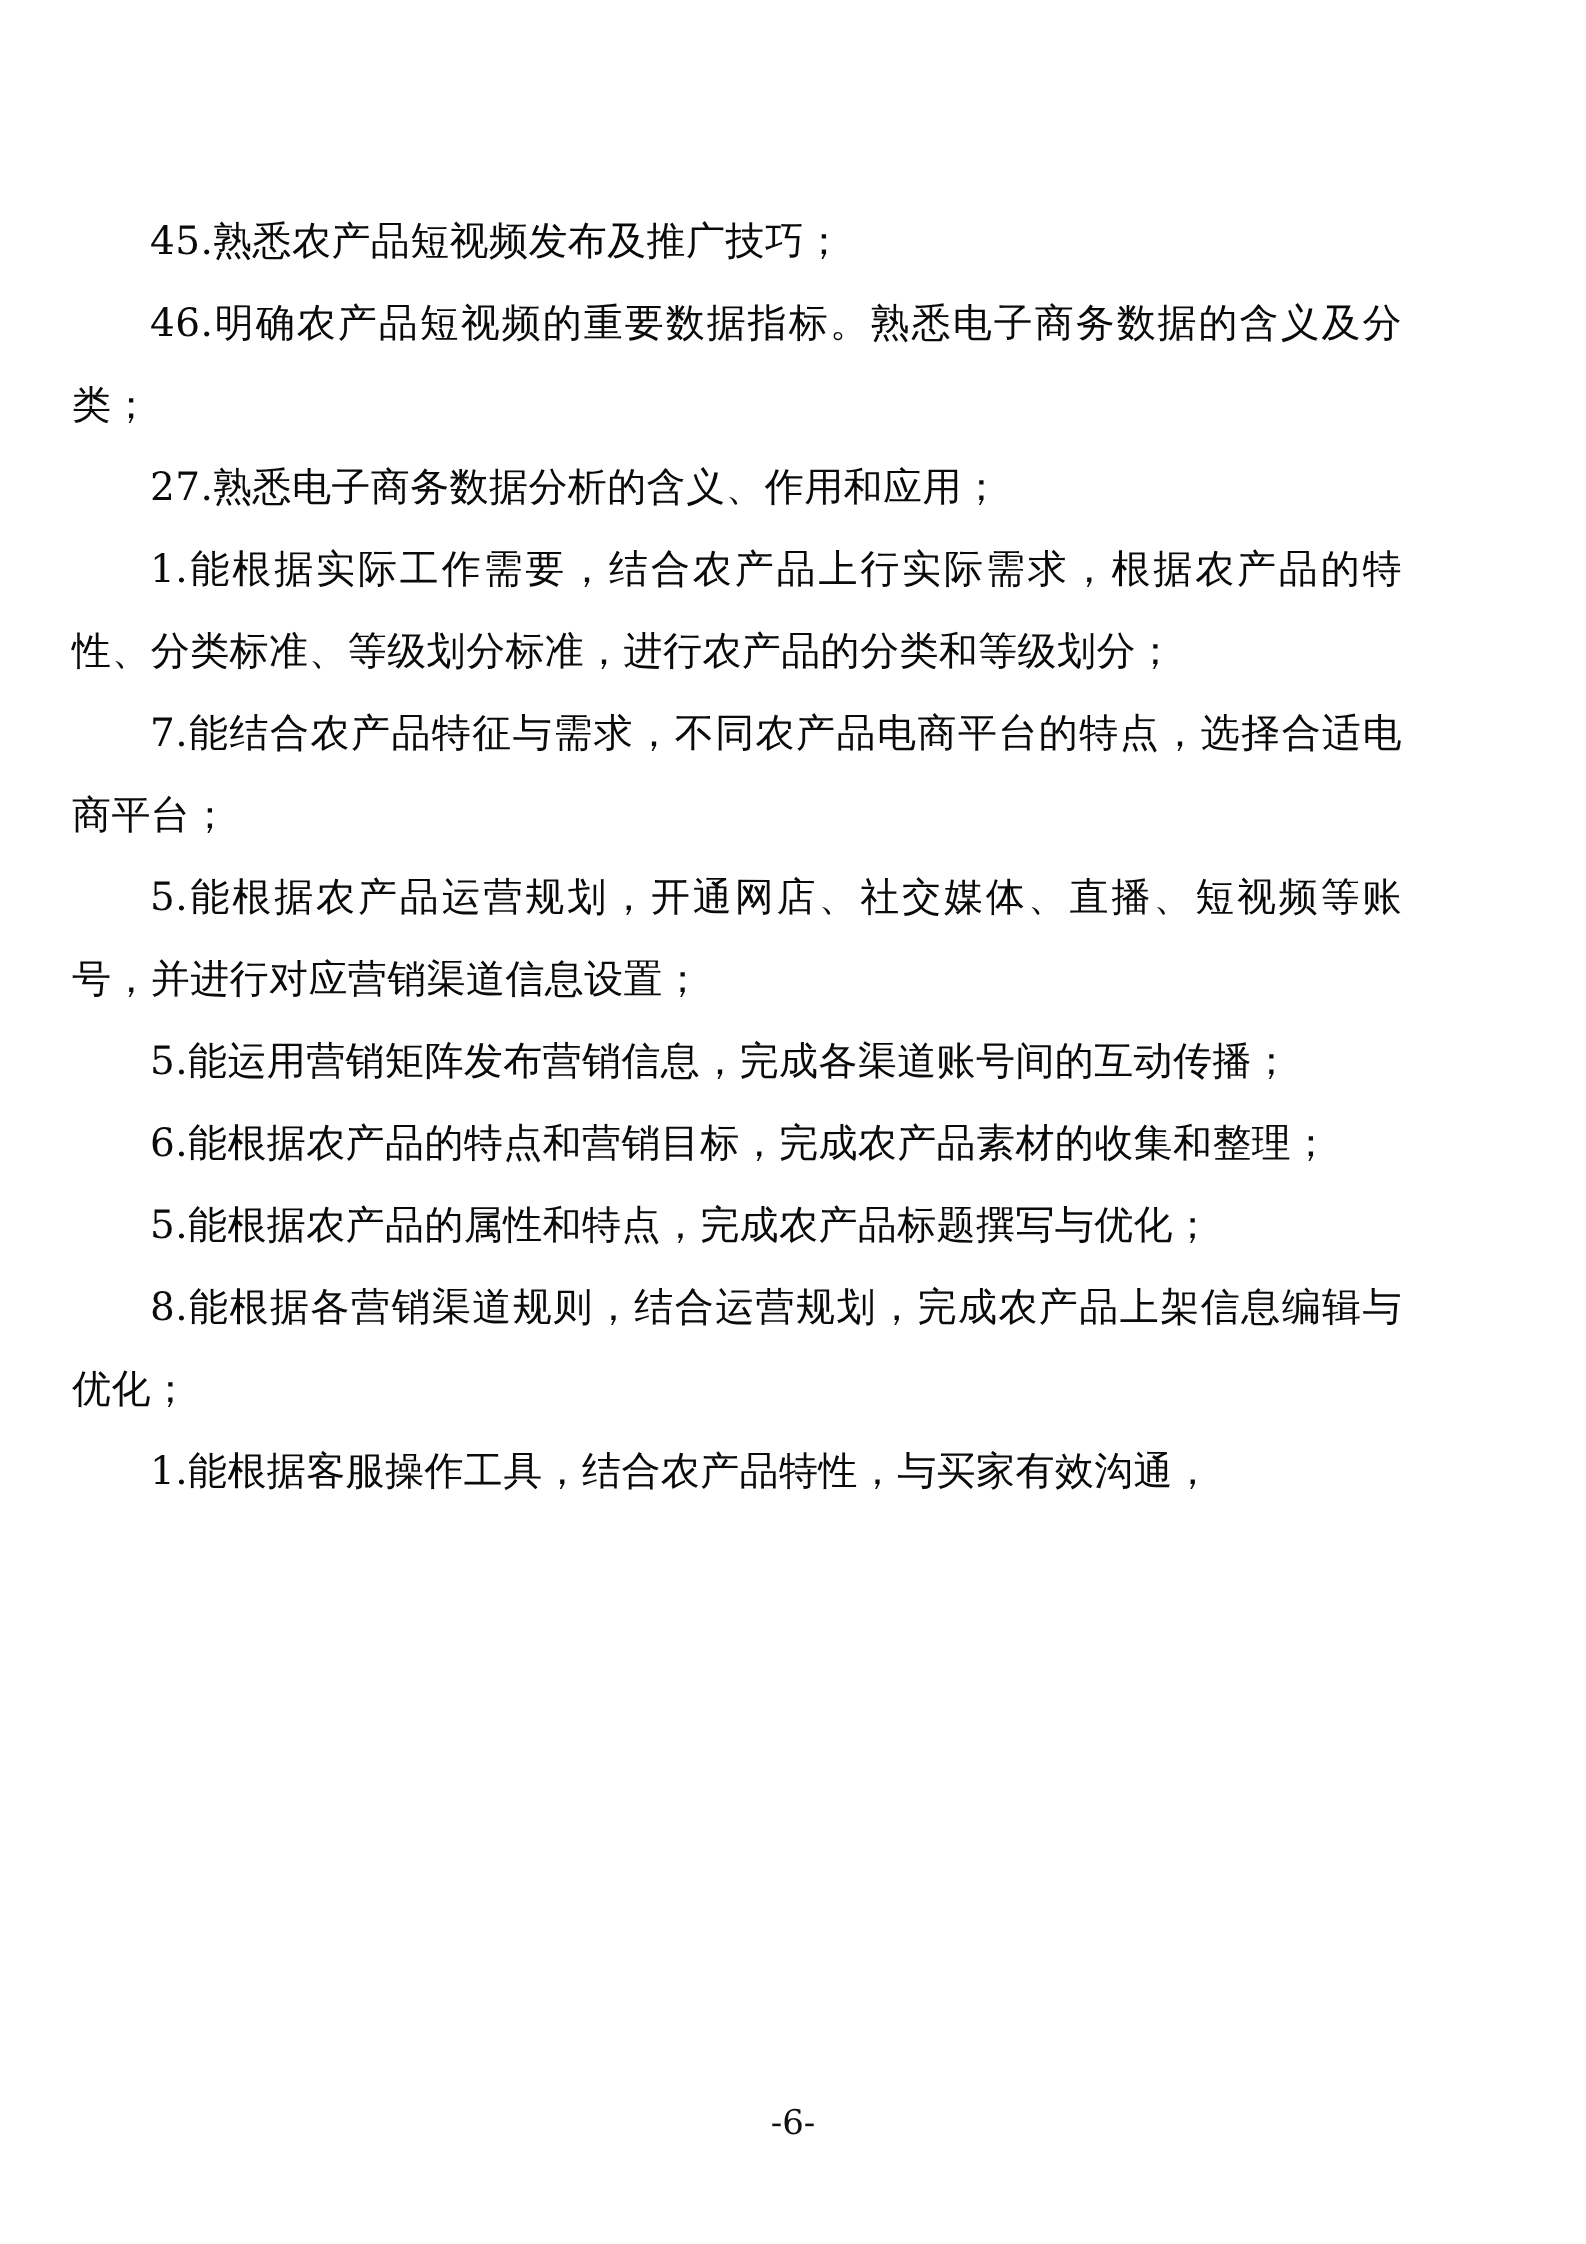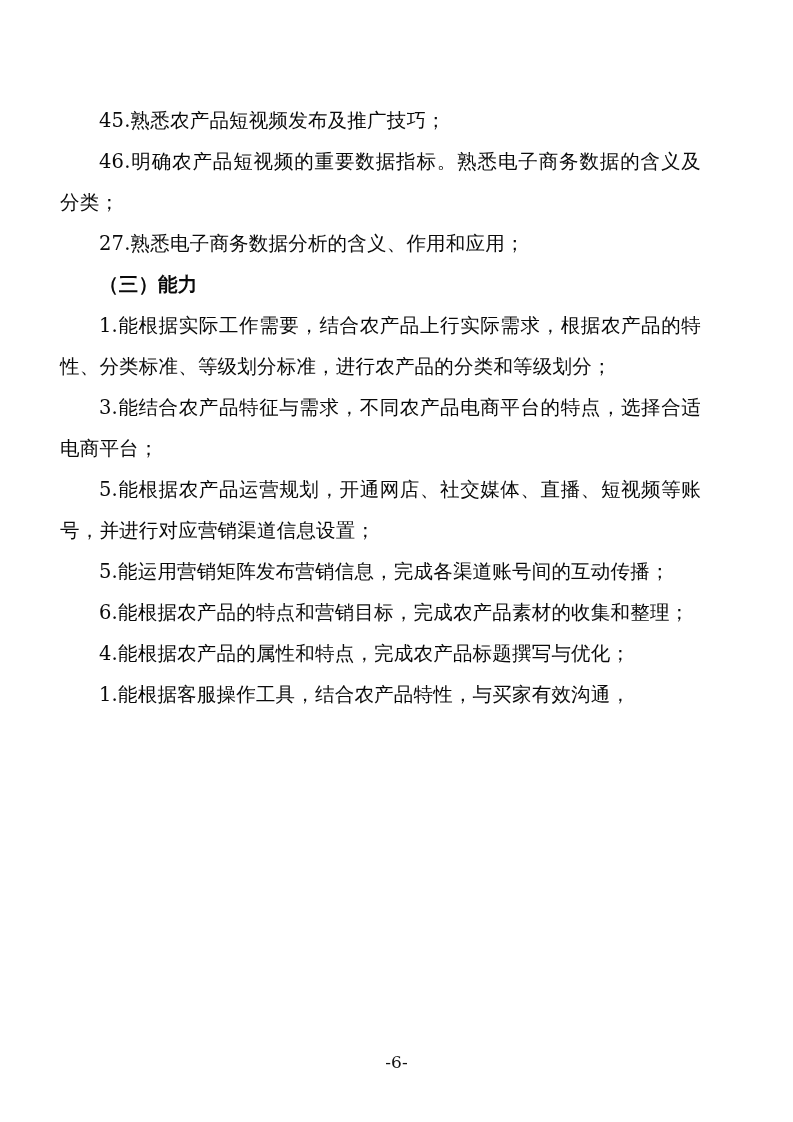--- a/index.html
+++ b/index.html
@@ -12,21 +12,21 @@
     background: #ffffff;
     font-family: "DejaVu Serif", "Liberation Serif", serif;
     color: #0a0a0a;
     overflow: hidden;
   }
   .page {
     position: relative;
     width: 793px;
     height: 1122px;
     box-sizing: border-box;
-    padding: 100px 92px 60px 60px;
+    padding: 100px 92px 60px 36px;
   }
   .body-text {
     font-size: 19.5px;
     line-height: 41px;
     text-align: justify;
     text-justify: inter-ideograph;
     letter-spacing: 0.2px;
   }
   .para {
     margin: 0;
@@ -50,23 +50,23 @@
   }
 </style>
 </head>
 <body>
 
 <div class="page">
   <div class="body-text">
     <p class="para">45.熟悉农产品短视频发布及推广技巧；</p>
     <p class="para">46.明确农产品短视频的重要数据指标。熟悉电子商务数据的含义及分类；</p>
     <p class="para">27.熟悉电子商务数据分析的含义、作用和应用；</p>
-    <p class="heading">（三）能力</p>
     <p class="para">1.能根据实际工作需要，结合农产品上行实际需求，根据农产品的特性、分类标准、等级划分标准，进行农产品的分类和等级划分；</p>
-    <p class="para">3.能结合农产品特征与需求，不同农产品电商平台的特点，选择合适电商平台；</p>
+    <p class="para">7.能结合农产品特征与需求，不同农产品电商平台的特点，选择合适电商平台；</p>
     <p class="para">5.能根据农产品运营规划，开通网店、社交媒体、直播、短视频等账号，并进行对应营销渠道信息设置；</p>
     <p class="para">5.能运用营销矩阵发布营销信息，完成各渠道账号间的互动传播；</p>
     <p class="para">6.能根据农产品的特点和营销目标，完成农产品素材的收集和整理；</p>
-    <p class="para">4.能根据农产品的属性和特点，完成农产品标题撰写与优化；</p>
+    <p class="para">5.能根据农产品的属性和特点，完成农产品标题撰写与优化；</p>
+    <p class="para">8.能根据各营销渠道规则，结合运营规划，完成农产品上架信息编辑与优化；</p>
     <p class="para">1.能根据客服操作工具，结合农产品特性，与买家有效沟通，</p>
   </div>
   <div class="pagenum">-6-</div>
 </div>
 
 </body></html>

